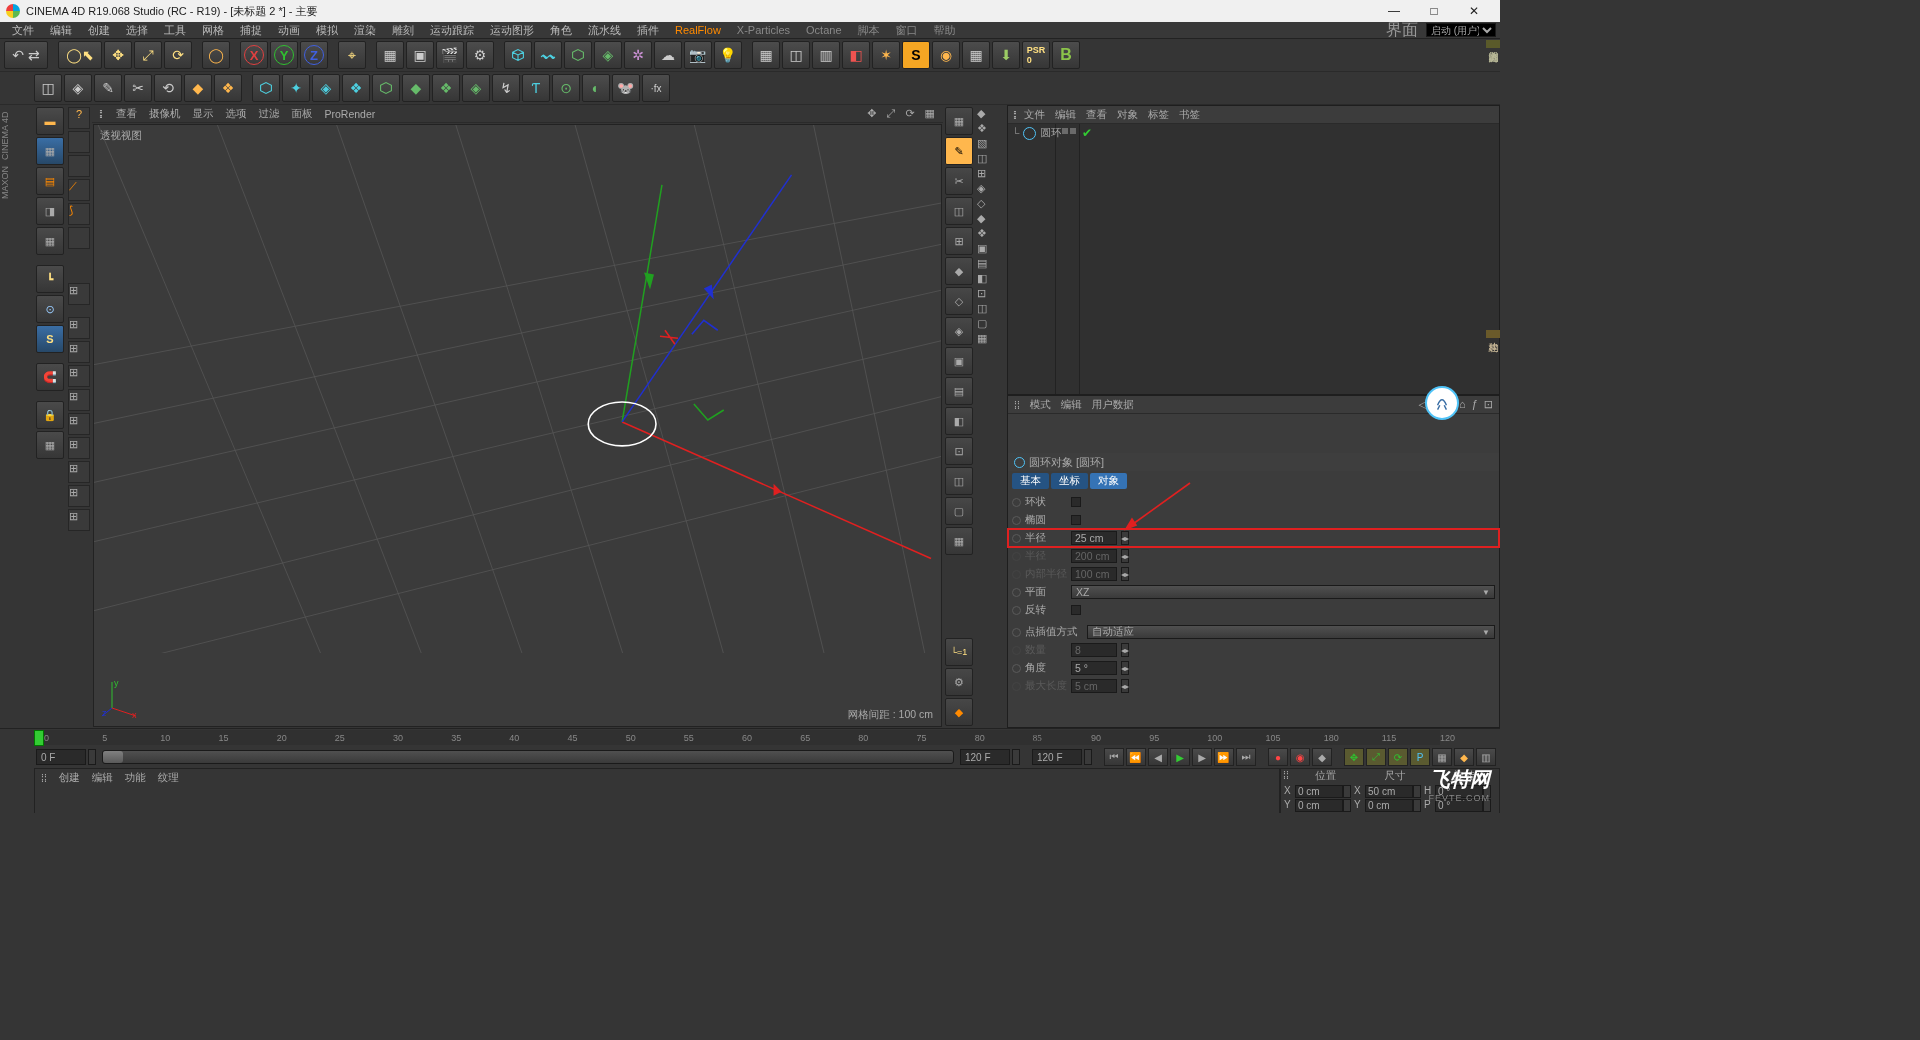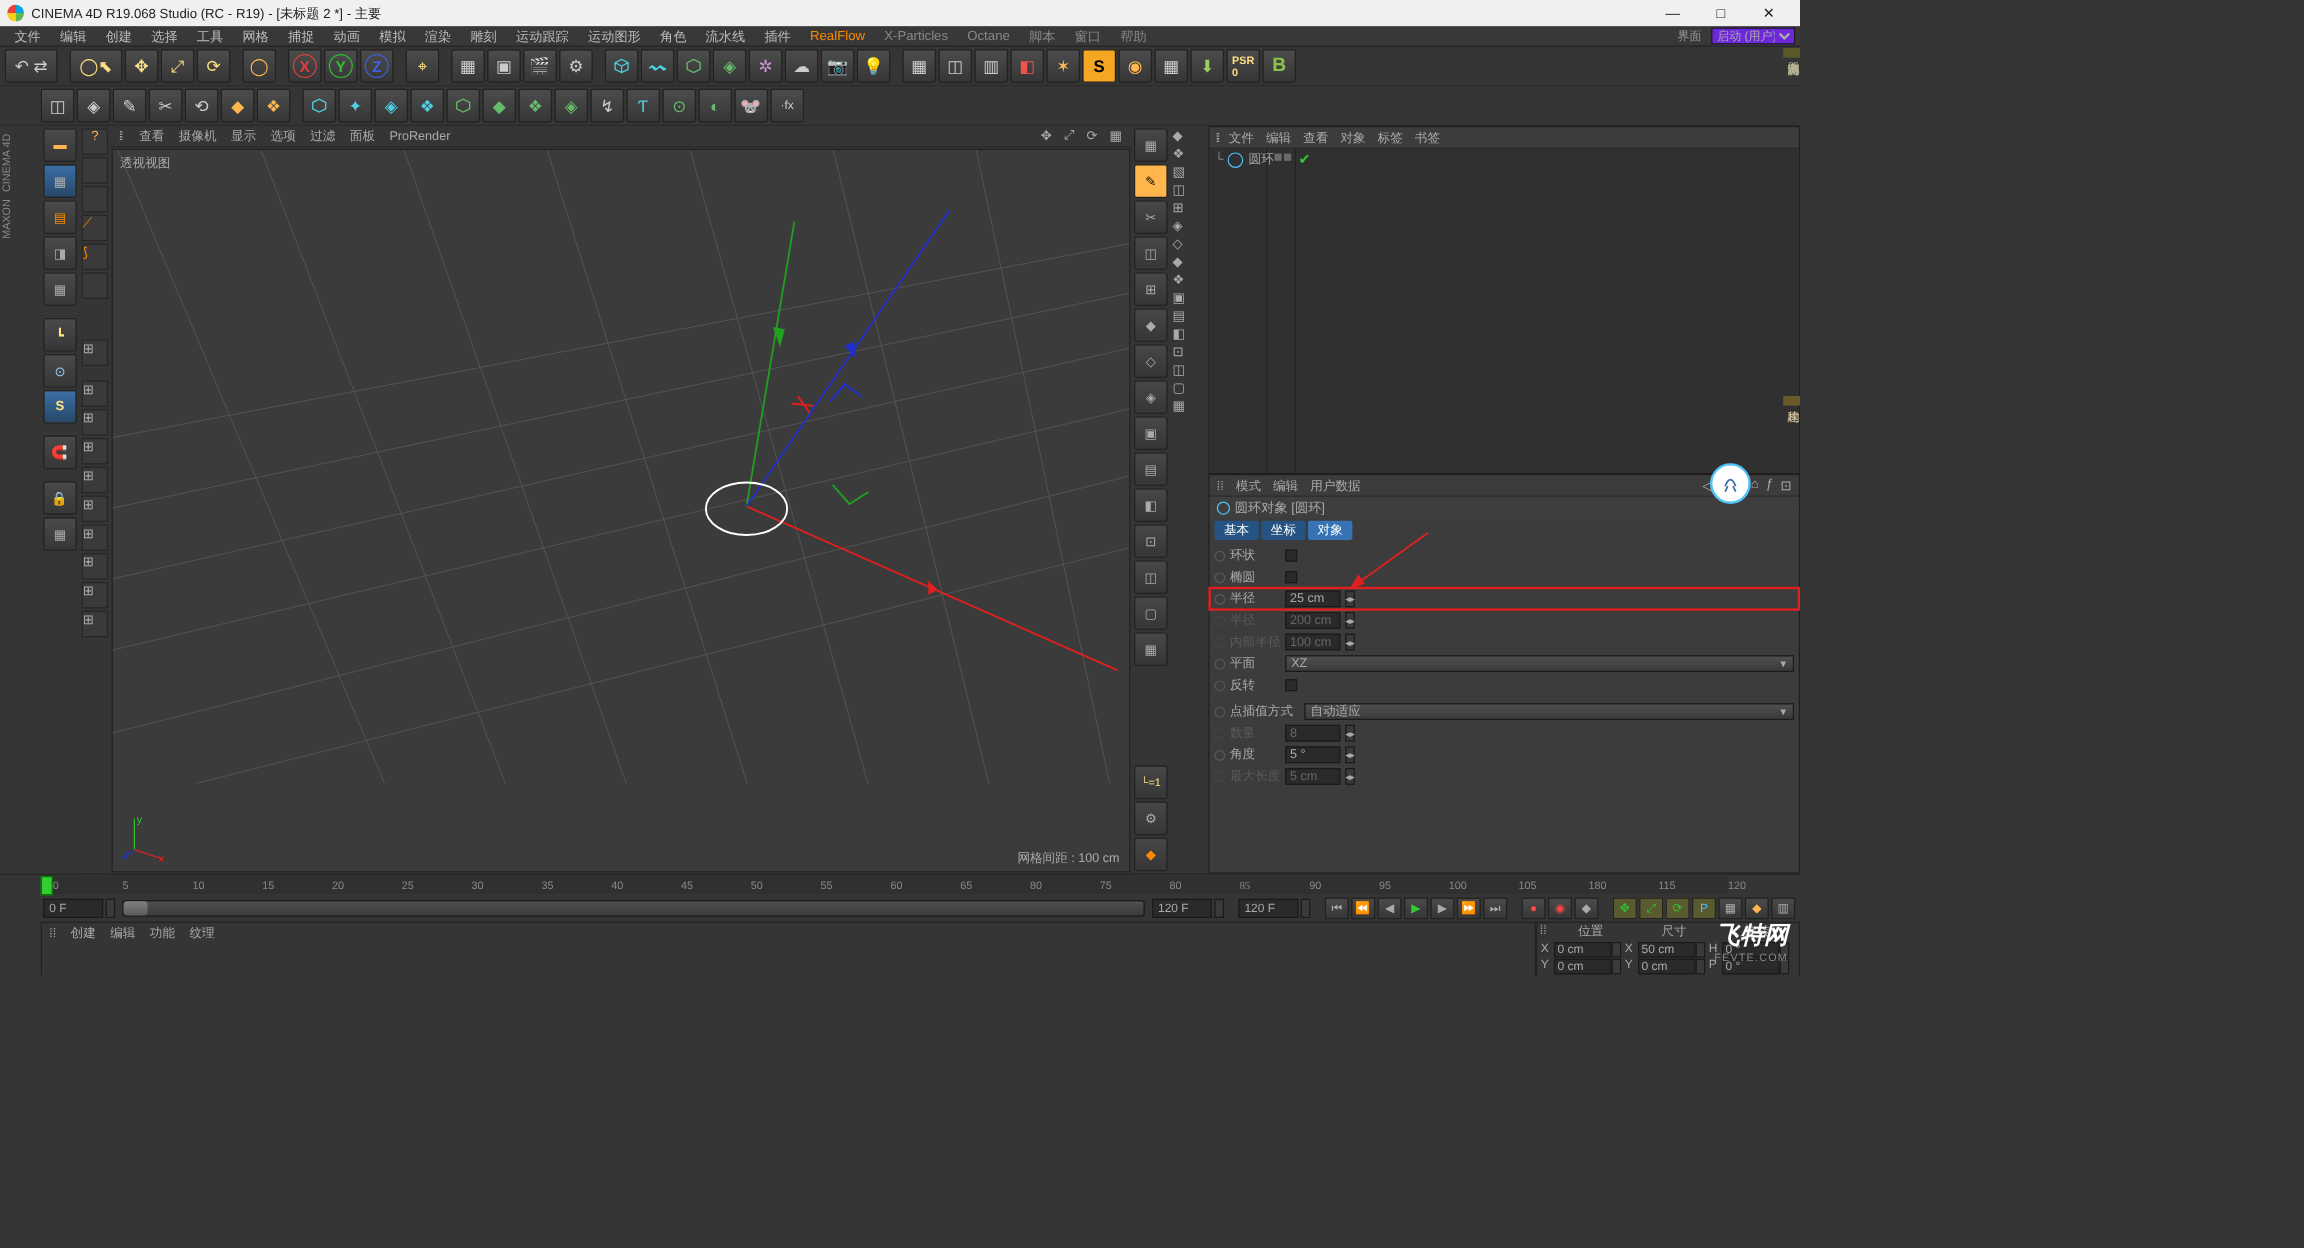--- a/index.html
+++ b/index.html
@@ -11,22 +11,22 @@
   conic-gradient(#05a4e0 0 90deg, #5eb94e 90deg 180deg, #f7cf1e 180deg 270deg, #ee3e3d 270deg 360deg); margin-right: 6px; }
 .sysbar .title { font-size: 11px; }
 .sysbar .winbtns { margin-left: auto; display: flex; }
 .sysbar .winbtns div { width: 40px; height: 22px; display: flex; align-items: center; justify-content: center; font-size: 12px; }
 
 
 .menubar { height: 17px; background: #383838; border-bottom: 1px solid #222; display: flex; align-items: center; padding: 0 4px; }
 .menubar span { padding: 0 8px; font-size: 11px; color: #bbb; }
 .menubar .rf { color: #ff8a00; }
 .menubar .ri { color: #888; }
-.menubar .rlabel { margin-left: auto; color: #999; font-size: 10px; }
-.menubar select.layout { background: #6d28d9; color: #aaa; border: 1px solid #1a1a1a; height: 14px; font-size: 10px; width: 70px; }
+.menubar .rlabel { margin-left: auto; color: #999; font-size: 16px; }
+.menubar select.layout { background: #000000; color: #aaa; border: 1px solid #1a1a1a; height: 14px; font-size: 10px; width: 70px; }
 
 
 .toolbar { background: #353535; display: flex; align-items: center; padding: 2px 4px; gap: 2px; border-bottom: 1px solid #2a2a2a; }
 .tbtn { width: 28px; height: 28px; background: linear-gradient(#4c4c4c,#363636); border: 1px solid #222; border-radius: 2px; display: flex; align-items: center; justify-content: center; font-size: 14px; color: #ccc; }
 .tbtn.big { width: 44px; height: 28px; }
 .tsep { width: 6px; }
 .tbtn svg { width: 18px; height: 18px; }
 .xyz { font-weight: bold; font-size: 13px; border-radius: 50%; width: 20px; height: 20px; display: flex; align-items: center; justify-content: center; }
 .x { color: #e04040; border: 1.5px solid #e04040; } .y { color: #30c030; border: 1.5px solid #30c030; } .z { color: #4060e0; border: 1.5px solid #4060e0; }
 
@@ -67,21 +67,21 @@
 .otree .tcol2 { width: 24px; border-right: 1px solid #222; }
 .otree .row { position: absolute; top: 2px; left: 4px; display: flex; align-items: center; gap: 4px; font-size: 10.5px; }
 .otree .row .ico { width: 13px; height: 13px; border: 1.5px solid #4fc3f7; border-radius: 50%; }
 .otree .vis { position: absolute; top: 4px; left: 54px; display: flex; gap: 2px; }
 .otree .vis span { width: 6px; height: 6px; background: #6a6a6a; }
 .otree .chk { position: absolute; top: 2px; left: 74px; color: #3c3; font-size: 12px; }
 
 .attribpanel { border: 1px solid #1e1e1e; flex: 1; background: #3c3c3c; display: flex; flex-direction: column; }
 .attribpanel .ahead { height: 18px; display: flex; align-items: center; gap: 10px; padding: 0 6px; font-size: 10.5px; border-bottom: 1px solid #2a2a2a; }
 .attribpanel .ahead .ricons { margin-left: auto; display: flex; gap: 6px; font-size: 11px; }
-.attribpanel .aname { height: 18px; display: flex; align-items: center; padding: 0 6px; background: #3e3e3e; gap: 4px; }
+.attribpanel .aname { height: 18px; display: flex; align-items: center; padding: 0 6px; background: #3e3e3e; gap: 4px; margin-top: 39px; }
 .attribpanel .aname .ico { width: 11px; height: 11px; border: 1.5px solid #4fc3f7; border-radius: 50%; }
 .attribpanel .tabs { display: flex; gap: 2px; padding: 2px 4px; }
 .attribpanel .tabs .tab { padding: 1px 8px; background: #255383; color: #fff; font-size: 10.5px; border-radius: 2px; }
 .attribpanel .tabs .tab.on { background: #3573b5; }
 .attribpanel .sect { padding: 2px 4px; font-size: 10.5px; color: #ccc; border-bottom: 1px solid #2a2a2a; }
 .proplist { padding: 2px 0; }
 .prow { display: flex; align-items: center; height: 18px; font-size: 10.5px; gap: 4px; padding: 0 4px; }
 .prow.hi { outline: 2px solid #e02020; outline-offset: -1px; }
 .prow .dot { width: 9px; height: 9px; border: 1px solid #5a5a5a; border-radius: 50%; }
 .prow .dot.dis { border-color: #444; }

